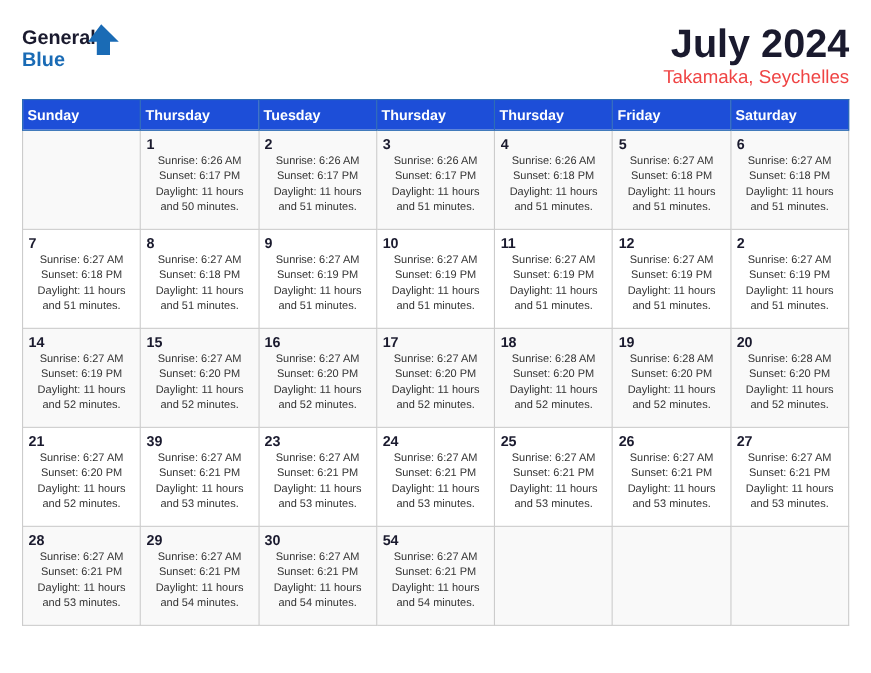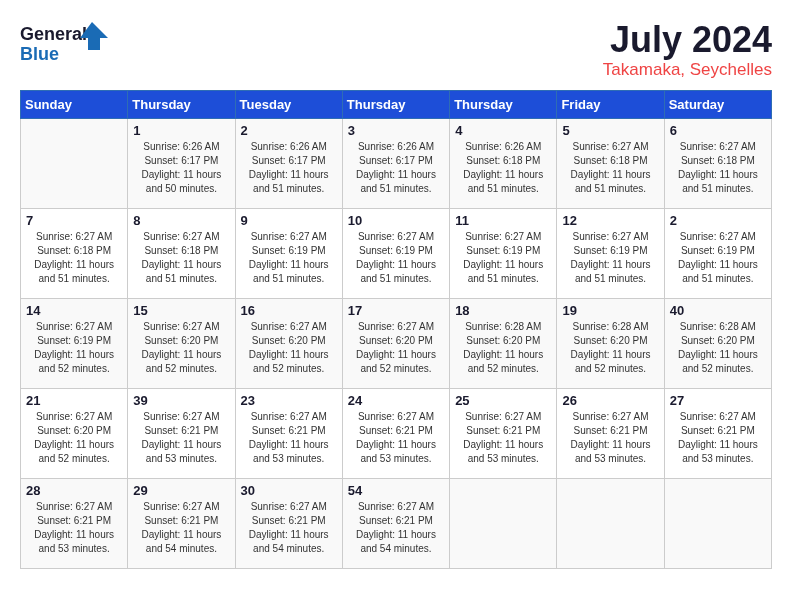--- a/index.html
+++ b/index.html
@@ -242,21 +242,21 @@
 and 52 minutes.</div>
         </td>
         <td>
           <div class="day-number">19</div>
           <div class="day-info" style="white-space: pre-line;">Sunrise: 6:28 AM
 Sunset: 6:20 PM
 Daylight: 11 hours
 and 52 minutes.</div>
         </td>
         <td>
-          <div class="day-number">40</div>
+          <div class="day-number">20</div>
           <div class="day-info" style="white-space: pre-line;">Sunrise: 6:28 AM
 Sunset: 6:20 PM
 Daylight: 11 hours
 and 52 minutes.</div>
         </td>
       </tr>
       <tr>
         <td>
           <div class="day-number">21</div>
           <div class="day-info" style="white-space: pre-line;">Sunrise: 6:27 AM

